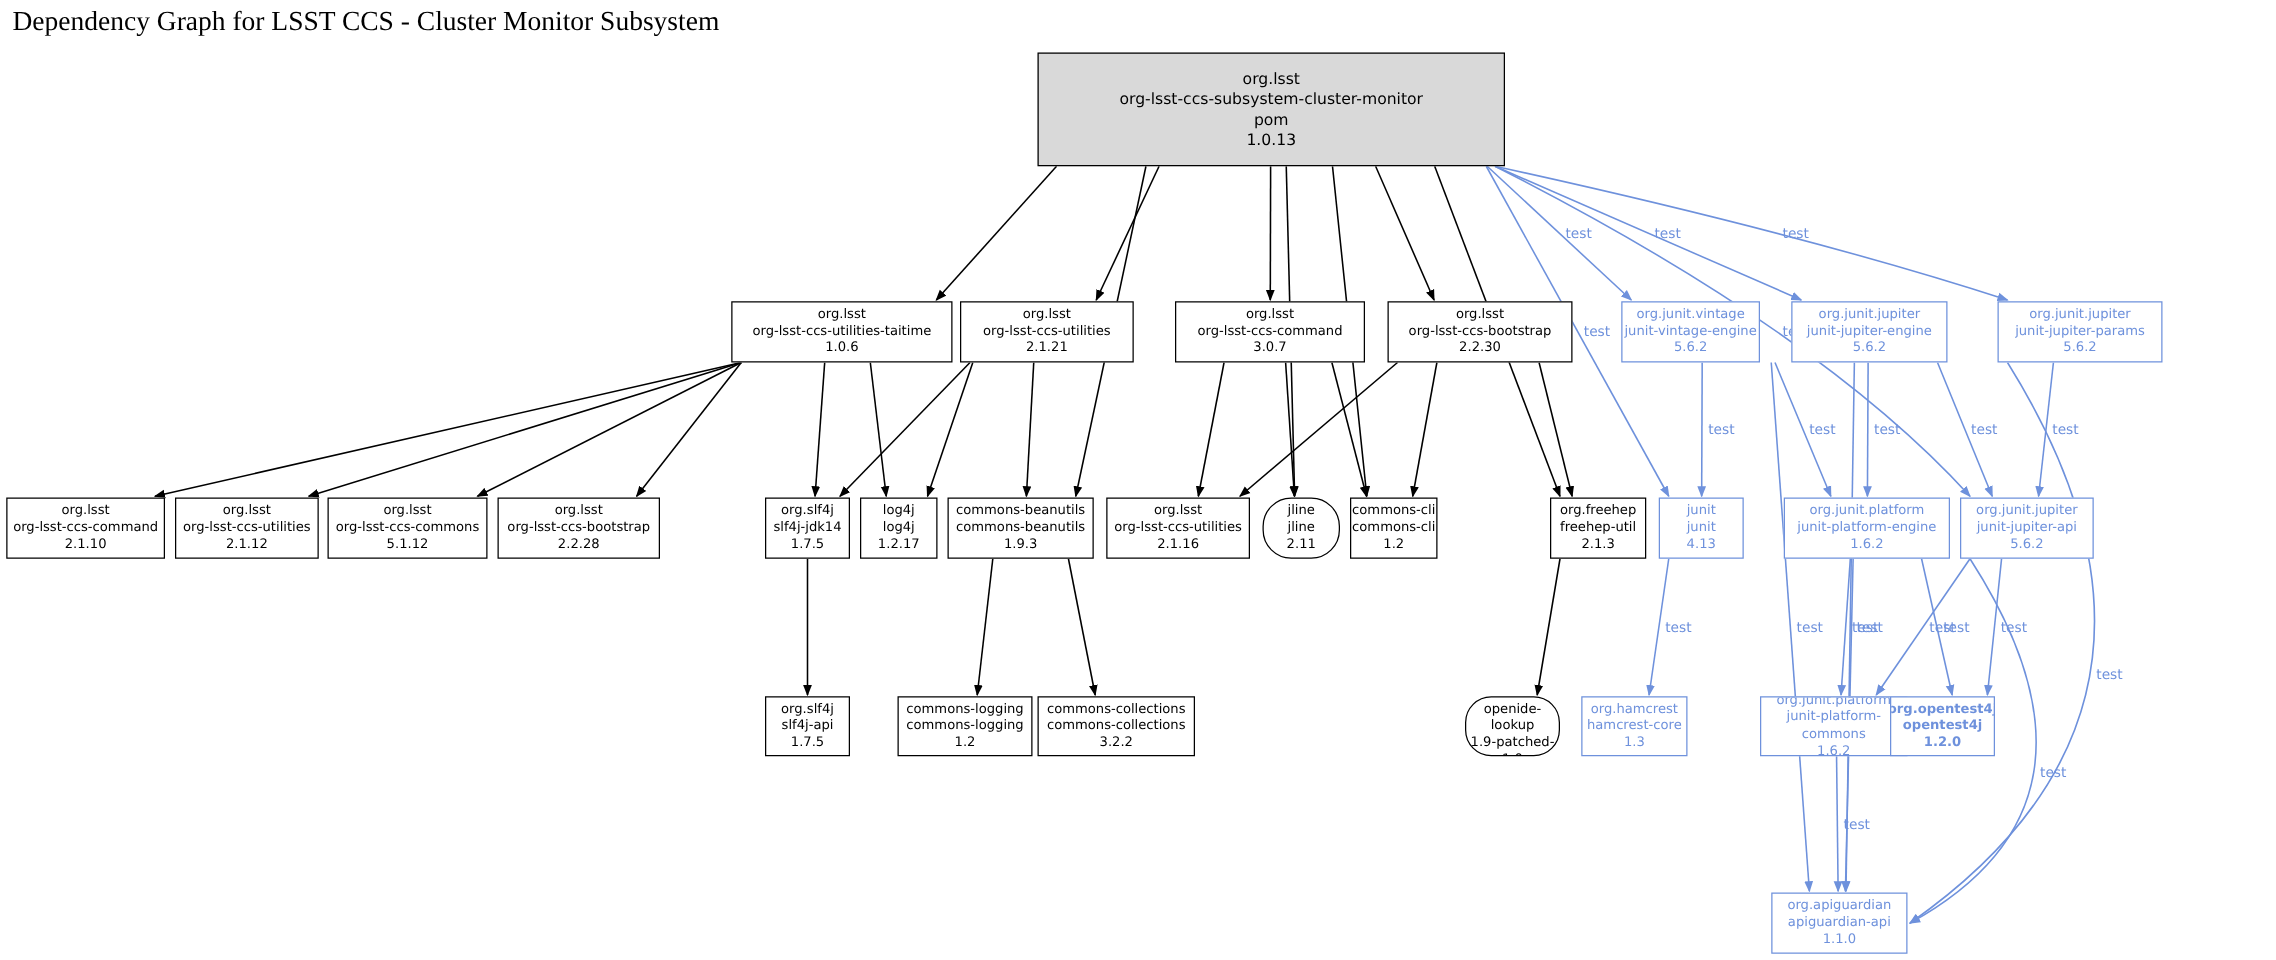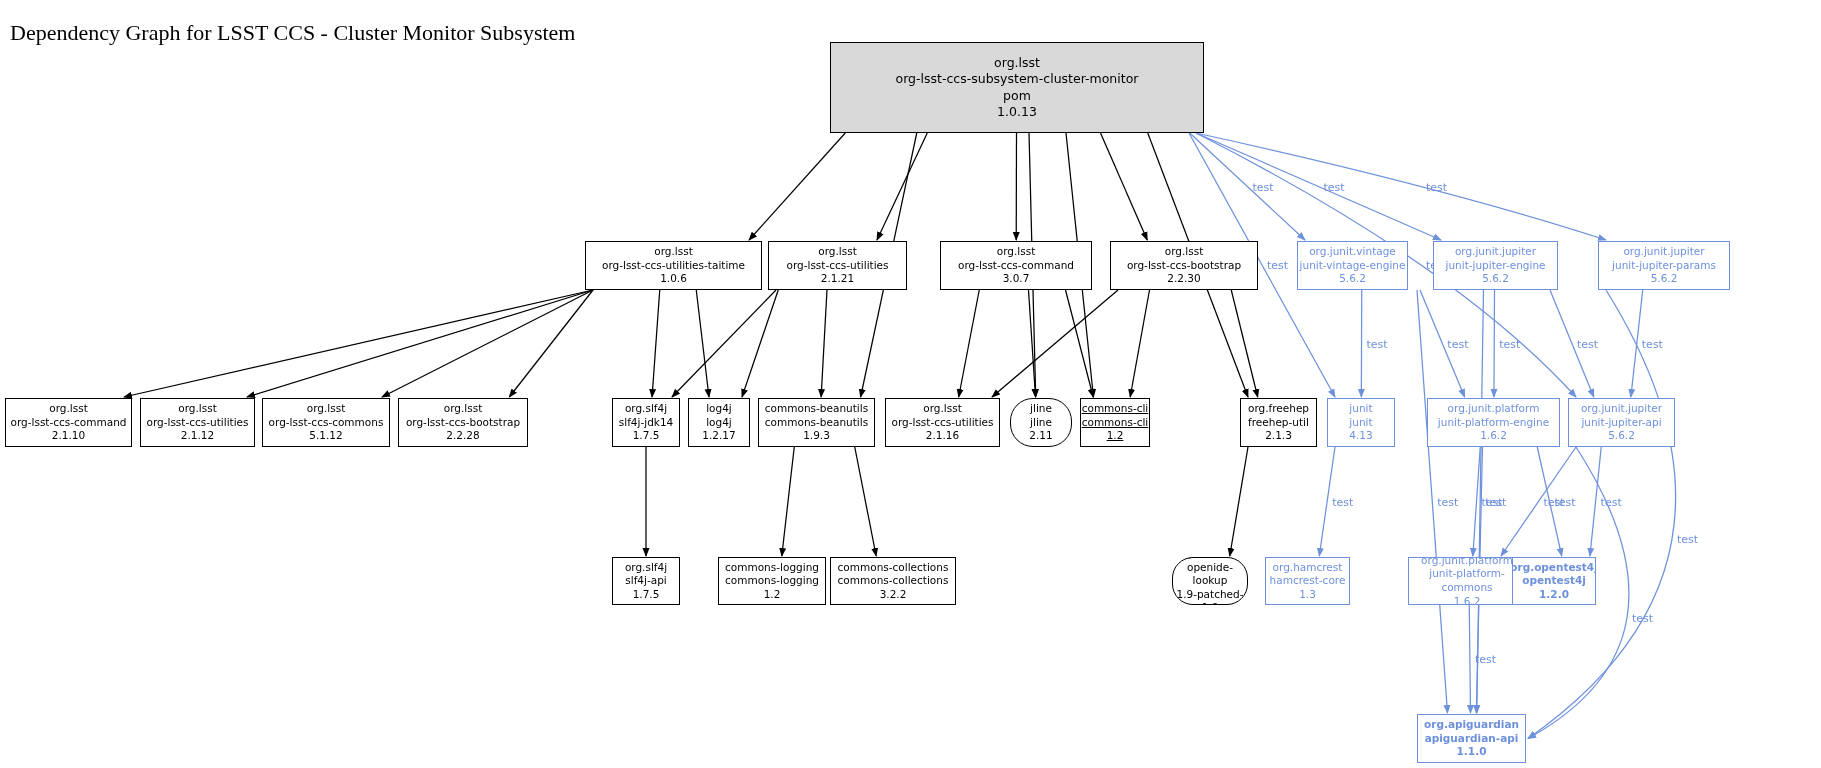--- a/index.html
+++ b/index.html
@@ -1,18 +1,18 @@
 <!DOCTYPE html>
 <html><head>
 <meta charset="utf-8">
 <style>
   html,body{margin:0;padding:0;background:#ffffff;}
   #canvas{position:relative;width:1821px;height:768px;background:#ffffff;overflow:hidden;
           font-family:"DejaVu Sans",sans-serif;}
-  #title{position:absolute;left:10px;top:20px;font-family:"Liberation Serif",serif;
+  #title{position:absolute;left:10px;top:4px;font-family:"Liberation Serif",serif;
          font-size:22px;color:#000;white-space:nowrap;text-align:center;}
   #edges{position:absolute;left:0;top:0;width:1821px;height:768px;}
   .node{position:absolute;display:flex;flex-direction:column;justify-content:center;
         align-items:center;text-align:center;background:#ffffff;border:1.4px solid #000;
         box-sizing:border-box;font-size:10.5px;line-height:1.3;color:#000;overflow:hidden;}
   .node.blue{border-color:#6e91dc;color:#6e91dc;}
   .node.root{background:#d9d9d9;font-size:12.5px;border-color:#000;color:#000;}
   .edge-label{font-size:11px;font-family:"DejaVu Sans",sans-serif;}
 </style>
 </head>
@@ -183,21 +183,21 @@
       <div class="node black" style="left: 885px; top: 398px; width: 115px; height: 49px;">
         <span>org.lsst</span>
         <span>org-lsst-ccs-utilities</span>
         <span>2.1.16</span>
       </div>
       <div class="node black" style="left: 1010px; top: 398px; width: 62px; height: 49px; border-radius: 23px;">
         <span>jline</span>
         <span>jline</span>
         <span>2.11</span>
       </div>
-      <div class="node black" style="left: 1080px; top: 398px; width: 70px; height: 49px; text-decoration: underline;">
+      <div class="node black" style="left: 1080px; top: 398px; width: 70px; height: 49px;">
         <span>commons-cli</span>
         <span>commons-cli</span>
         <span>1.2</span>
       </div>
       <div class="node black" style="left: 1240px; top: 398px; width: 77px; height: 49px;">
         <span>org.freehep</span>
         <span>freehep-util</span>
         <span>2.1.3</span>
       </div>
       <div class="node blue" style="left: 1327px; top: 398px; width: 68px; height: 49px;">
@@ -243,19 +243,19 @@
       <div class="node blue" style="left: 1408px; top: 557px; width: 118px; height: 48px;">
         <span>org.junit.platform</span>
         <span>junit-platform-commons</span>
         <span>1.6.2</span>
       </div>
       <div class="node blue" style="left: 1512px; top: 557px; width: 84px; height: 48px; font-weight: bold;">
         <span>org.opentest4j</span>
         <span>opentest4j</span>
         <span>1.2.0</span>
       </div>
-      <div class="node blue" style="left: 1417px; top: 714px; width: 109px; height: 49px; font-weight: bold;">
+      <div class="node blue" style="left: 1417px; top: 714px; width: 109px; height: 49px;">
         <span>org.apiguardian</span>
         <span>apiguardian-api</span>
         <span>1.1.0</span>
       </div>
     </div>
 </div>
 
 </body></html>

